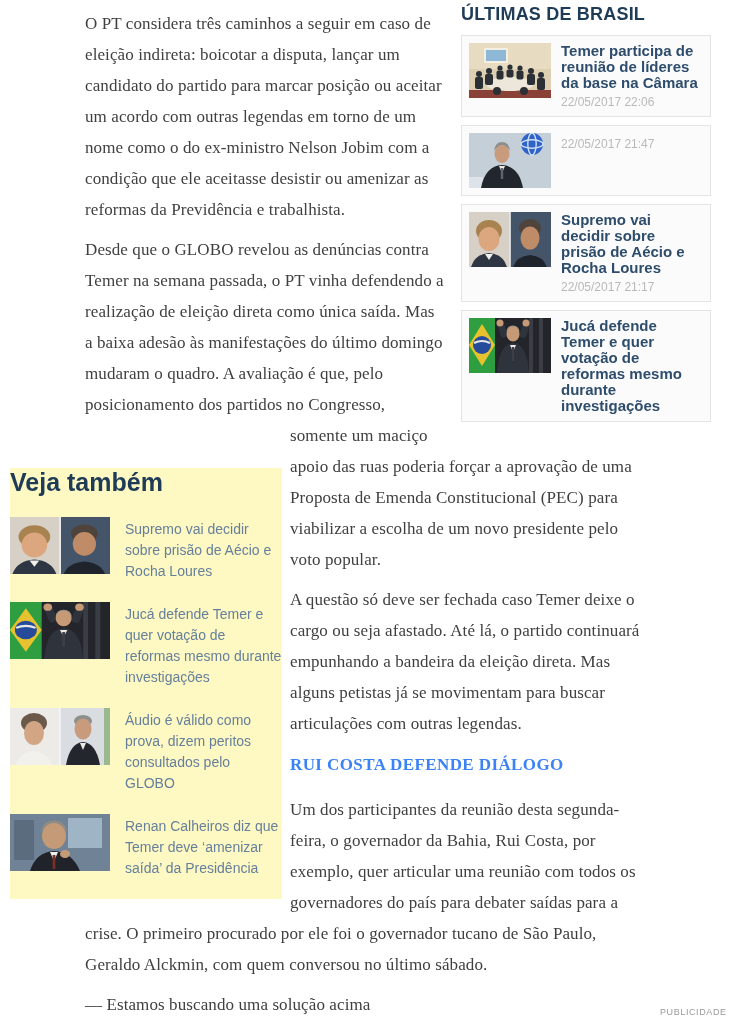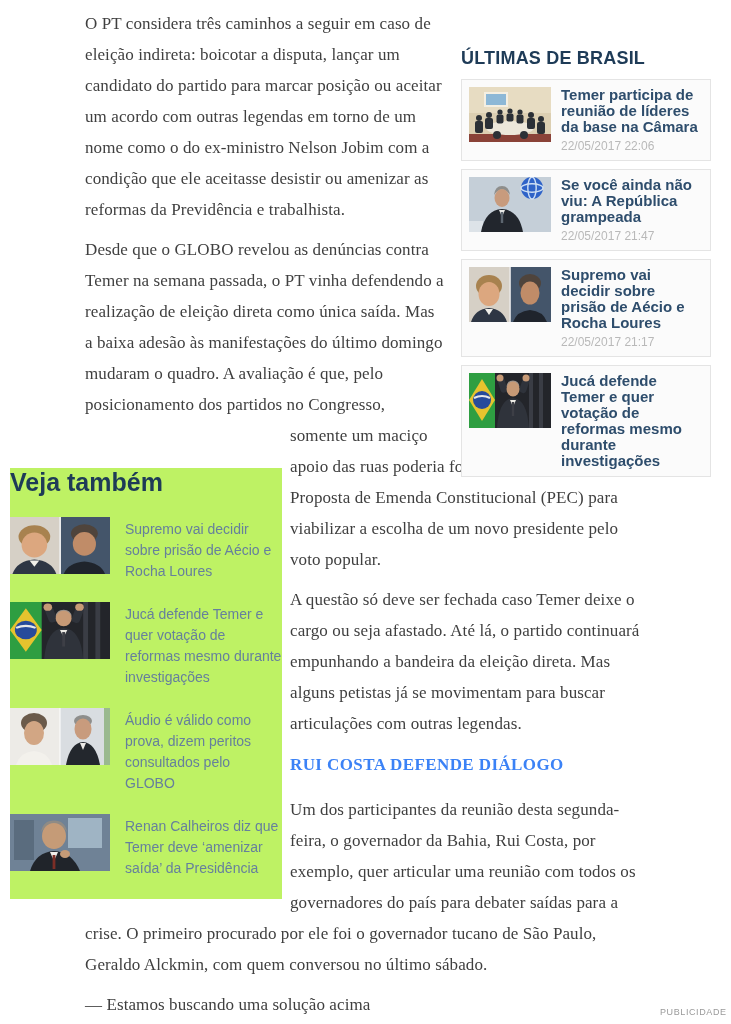--- a/index.html
+++ b/index.html
@@ -19,35 +19,35 @@
   .article h3{
     font-family:"Liberation Serif",serif;font-size:17px;font-weight:bold;
     color:#3b82f6;margin:10px 0 14px;letter-spacing:0.4px;
   }
   .shim{visibility:hidden;}
   .shim-right{float:right;width:196px;height:438px;}
   .shim-left{float:left;clear:right;width:205px;height:446px;}
   .quote-p{max-width:305px;}
 
   
-  .sidebar{position:absolute;left:461px;top:0;width:250px;margin-top:44px;}
+  .sidebar{position:absolute;left:461px;top:0;width:250px;}
   .sidebar h2{
     font-size:18px;font-weight:bold;color:#1e3b57;margin:4px 0 10px;letter-spacing:0.2px;
   }
   .card{
     border:1px solid #e4e4e4;background:#fbfbfb;padding:7px;margin-bottom:8px;cursor:pointer;
   }
   .card .row{display:flex;gap:10px;}
   .thumb{flex:none;display:block;}
   .card .title{font-size:15px;line-height:16px;font-weight:bold;color:#2e4d6c;}
   .card .time{font-size:12px;color:#b9b9b9;margin-top:4px;}
   .card .time-below{font-size:12px;color:#b9b9b9;margin:8px 0 0 2px;}
 
   
-  .veja{position:absolute;left:10px;top:468px;width:272px;background:#bef264;}
+  .veja{position:absolute;left:10px;top:468px;width:272px;background:#fef9c3;}
   .veja h2{font-size:25px;font-weight:bold;color:#1e3b57;margin:0 0 20px;}
   .vitem{display:flex;gap:15px;margin-bottom:20px;cursor:pointer;}
   .vtitle{font-size:14px;line-height:21px;color:#66809c;padding-top:2px;}
 
   
   .pub{
     position:absolute;left:660px;top:1007px;font-size:9px;color:#9a9a9a;letter-spacing:0.6px;
   }
 </style>
 </head>
@@ -111,21 +111,20 @@
           <ellipse cx="63" cy="11" rx="11" ry="4.2" fill="none" stroke="#cfe0f4" stroke-width="1.4"></ellipse>
           <ellipse cx="63" cy="11" rx="4.2" ry="11" fill="none" stroke="#cfe0f4" stroke-width="1.4"></ellipse>
           <rect x="0" y="44" width="14" height="11" fill="#dde3e8"></rect>
           <path d="M25,18 Q26,9 33,9 Q40,9 41,18 Q37,12.5 33,12.5 Q29,12.5 25,18 Z" fill="#8e8e8c"></path>
           <ellipse cx="33" cy="21" rx="7.5" ry="9" fill="#c89b7d"></ellipse>
           <path d="M12,55 Q16,33 33,32 Q50,33 54,55 Z" fill="#22262d"></path>
           <path d="M30,33 L33,40 L36,33 Z" fill="#e9e9e6"></path>
           <rect x="31.8" y="35" width="2.4" height="11" fill="#5d6670"></rect>
         </svg>
         <div class="txt">
-          <div class="title">Se você ainda não viu: A República grampeada</div>
           <div class="time">22/05/2017 21:47</div>
         </div>
       </div>
     </div>
 
     <div class="card">
       <div class="row">
         <svg class="thumb" width="82" height="55" viewBox="0 0 82 55">
           <rect width="41" height="55" fill="#d6d0c6"></rect>
           <ellipse cx="20" cy="19" rx="13" ry="11" fill="#a8824f"></ellipse>

